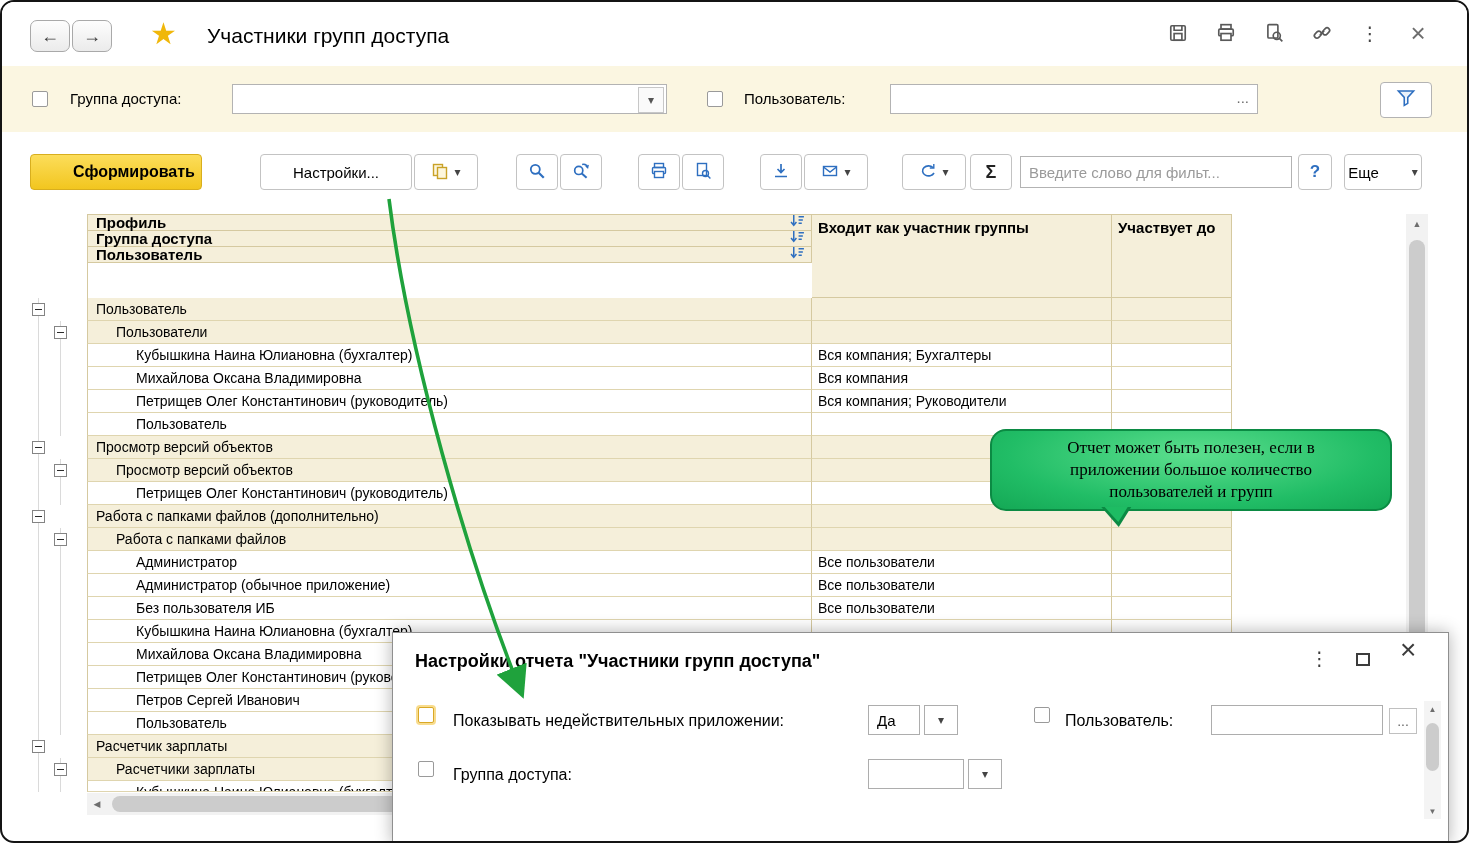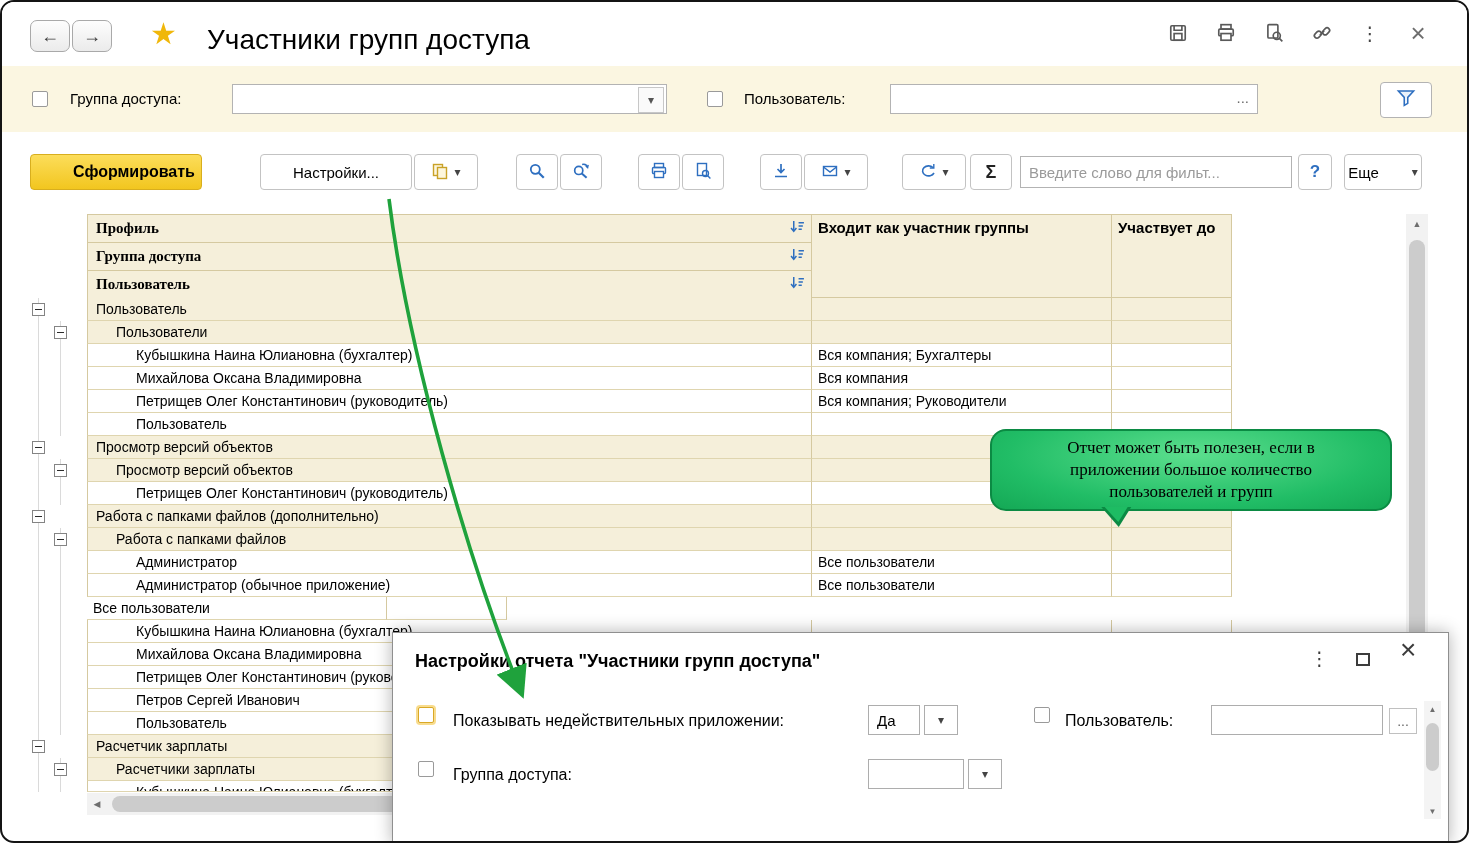--- a/index.html
+++ b/index.html
@@ -12,21 +12,21 @@
   .i-dots::before{content:"⋮";} .i-close::before{content:"×";}
   .i-chev::before{content:"▾";}
   .i-up::before{content:"▲";} .i-dn::before{content:"▼";}
   .i-lf::before{content:"◀";} .i-rt::before{content:"▶";}
   
   .titlebar{position:absolute;left:0;top:0;width:100%;height:64px;background:#fff;}
   .nav-btn{position:absolute;top:18px;width:38px;height:30px;border:1px solid #a9a9a9;border-radius:7px;
            background:linear-gradient(#fdfdfd,#ebebeb);color:#3b3b3b;font-size:18px;font-weight:bold;
            display:flex;align-items:center;justify-content:center;cursor:pointer;}
   .star{position:absolute;left:148px;top:14px;font-size:30px;color:#F0B70A;}
-  .page-title{position:absolute;left:205px;top:22px;font-size:28px;}
+  .page-title{position:absolute;left:205px;top:22px;font-size:21px;}
   .tb-icons{position:absolute;right:38px;top:20px;display:flex;gap:26px;align-items:center;color:#555;}
   .tb-icons .ic{width:22px;height:22px;display:flex;align-items:center;justify-content:center;}
   .i-dots{font-size:19px;color:#444;} .i-close{font-size:26px;color:#6e6e6e;line-height:18px;}
   
   .filterbar{position:absolute;left:0;top:64px;width:100%;height:66px;background:#FBF6E1;}
   .cb{width:16px;height:16px;border:1px solid #9a9a9a;border-radius:2px;background:#fff;box-sizing:border-box;}
   .fb-cb1{position:absolute;left:30px;top:25px;} .fb-cb2{position:absolute;left:705px;top:25px;}
   .fb-lbl1{position:absolute;left:68px;top:24px;font-size:15px;}
   .fb-lbl2{position:absolute;left:742px;top:24px;font-size:15px;}
   .fld{position:absolute;height:30px;background:#fff;border:1px solid #b3b3b3;box-sizing:border-box;}
@@ -48,22 +48,22 @@
   .ml12{margin-left:12px;} .ml34{margin-left:34px;} .ml36{margin-left:36px;} .ml38{margin-left:38px;} .ml58{margin-left:58px;}
   .tb-input{width:272px;height:32px;border:1px solid #b3b3b3;box-sizing:border-box;font-size:15px;padding:0 8px;
             font-family:inherit;color:#333;}
   .tb-input::placeholder{color:#9a9a9a;}
   .qbtn{width:34px;font-weight:bold;color:#2E6FC0;font-size:17px;}
   .more-btn{width:78px;gap:33px;}
   .sigma{font-size:18px;font-weight:bold;color:#222;}
   
   .thead{position:absolute;left:28px;top:212px;display:flex;font-size:15px;}
   .th-left{margin-left:57px;width:725px;box-sizing:border-box;border-left:1px solid #D5C9A0;border-top:1px solid #D5C9A0;}
-  .hrow{height:28px;box-sizing:border-box;border-bottom:1px solid #D5C9A0;border-right:1px solid #D5C9A0;
-        background:#F5EFDA;display:flex;align-items:center;justify-content:space-between;padding:0 6px 0 8px;font-weight:600;font-family:Liberation Serif, serif;}
+  .hrow{height:16px;box-sizing:border-box;border-bottom:1px solid #D5C9A0;border-right:1px solid #D5C9A0;
+        background:#F5EFDA;display:flex;align-items:center;justify-content:space-between;padding:0 6px 0 8px;font-weight:600;}
   .th-c2,.th-c3{height:84px;box-sizing:border-box;border-top:1px solid #D5C9A0;border-right:1px solid #D5C9A0;
         border-bottom:1px solid #D5C9A0;background:#F5EFDA;font-weight:600;padding:4px 6px;}
   .th-c2{width:300px;} .th-c3{width:120px;line-height:1.25;}
   .tbody{position:absolute;left:28px;top:296px;}
   .row{display:flex;height:23px;line-height:22px;font-size:14px;}
   .row .cell{box-sizing:border-box;border-right:1px solid #D5C9A0;border-bottom:1px solid #DFD5AF;
              overflow:hidden;white-space:nowrap;background:#fff;}
   .row .c1{width:725px;padding-left:48px;border-left:1px solid #D5C9A0;}
   .row.l0 .c1{padding-left:8px;} .row.l1 .c1{padding-left:28px;}
   .row .c2{width:300px;padding-left:6px;} .row .c3{width:120px;}
@@ -409,20 +409,21 @@
       
     </div>
     <div class="cell c1">Администратор (обычное приложение)</div>
     <div class="cell c2">Все пользователи</div>
     <div class="cell c3"></div>
   </div>
       <div class="row l2">
     <div class="gutter">
       
     </div>
+    <div class="cell c1">Без пользователя ИБ</div>
     <div class="cell c2">Все пользователи</div>
     <div class="cell c3"></div>
   </div>
       <div class="row l2">
     <div class="gutter">
       
     </div>
     <div class="cell c1">Кубышкина Наина Юлиановна (бухгалтер)</div>
     <div class="cell c2"></div>
     <div class="cell c3"></div>

